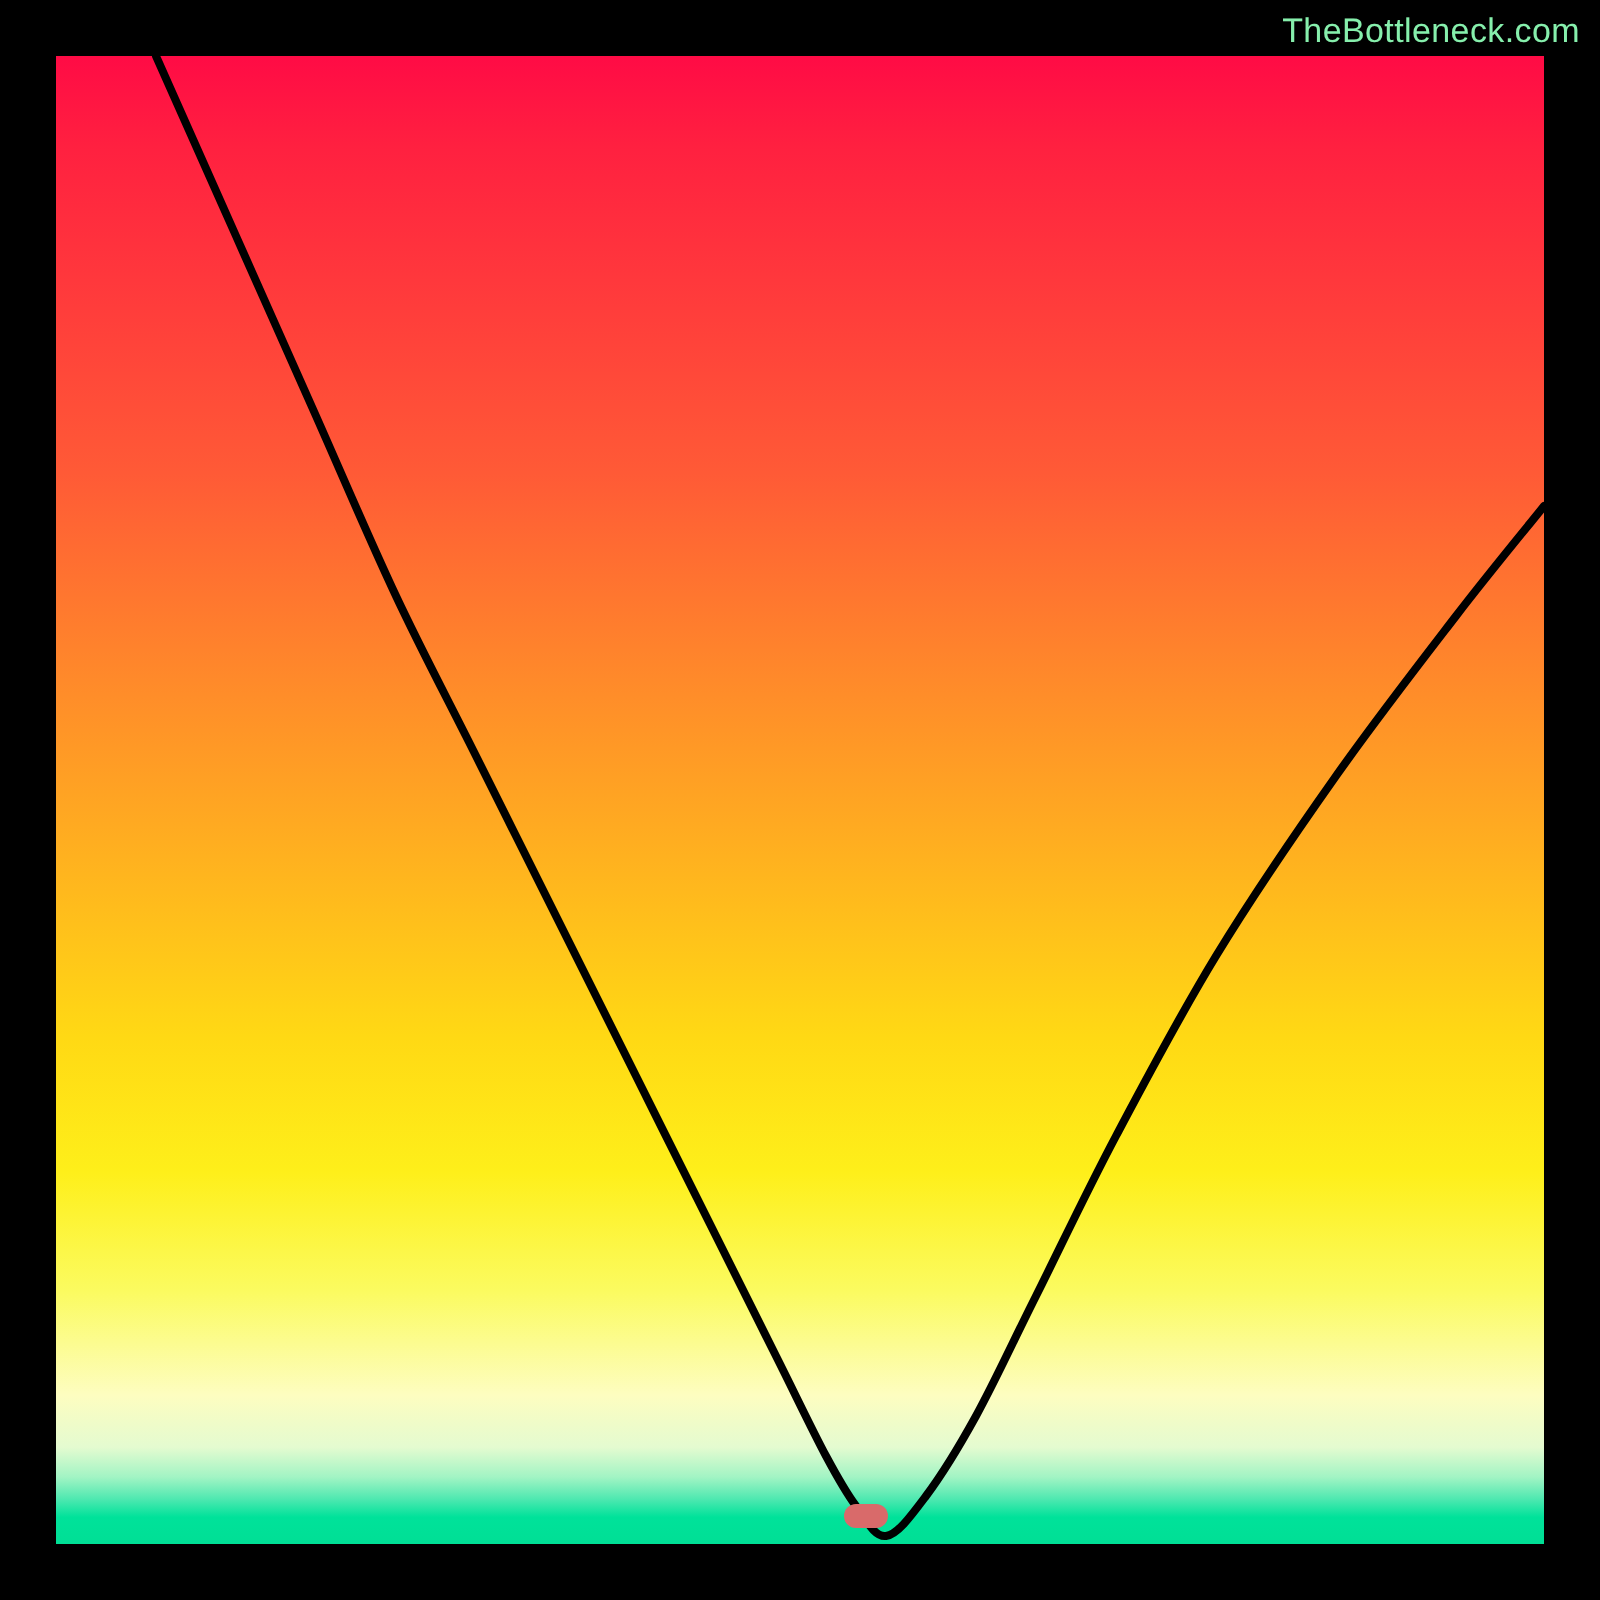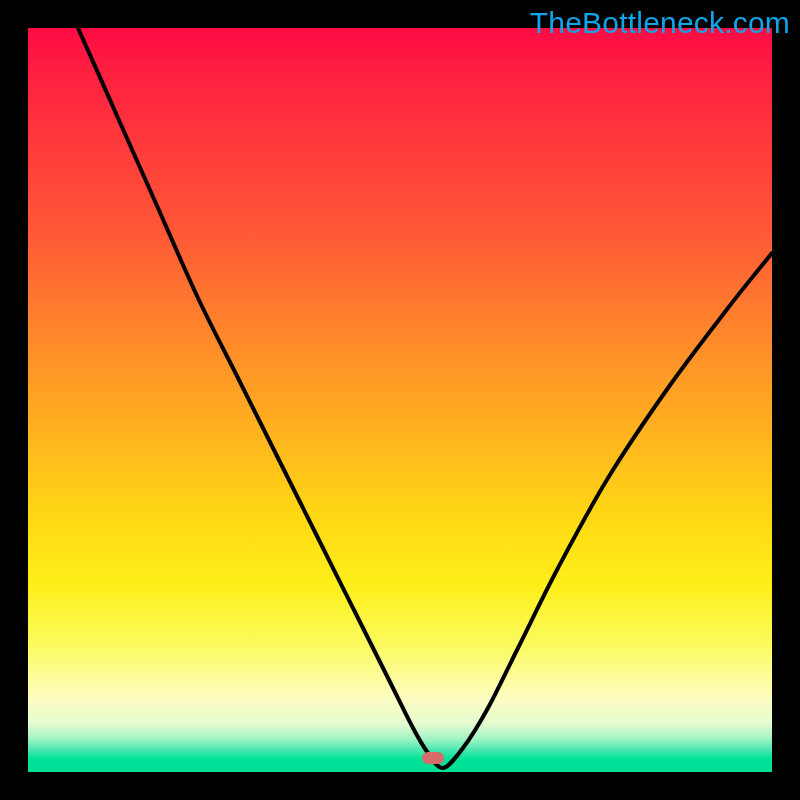--- a/index.html
+++ b/index.html
@@ -55,22 +55,22 @@
     position: absolute;
     width: 22px;
     height: 12px;
     border-radius: 6px;
     background: #d96a6a;
   }
   .watermark {
     position: absolute;
     top: 6px;
     right: 10px;
-    color: #0ea5e9;
-    font-size: 30px;
+    color: #86efac;
+    font-size: 17px;
     letter-spacing: 0.2px;
     user-select: none;
   }
 </style>
 </head>
 <body>
 
 <div class="frame">
 
   <div class="plot">

